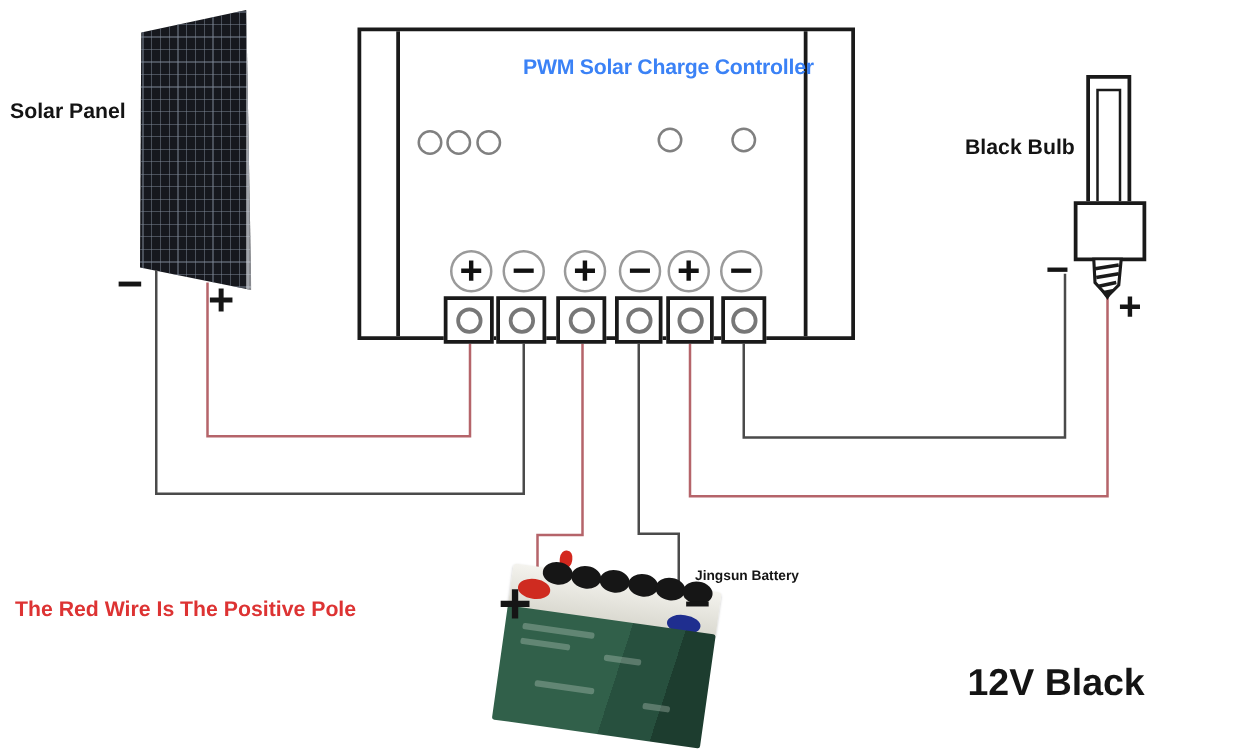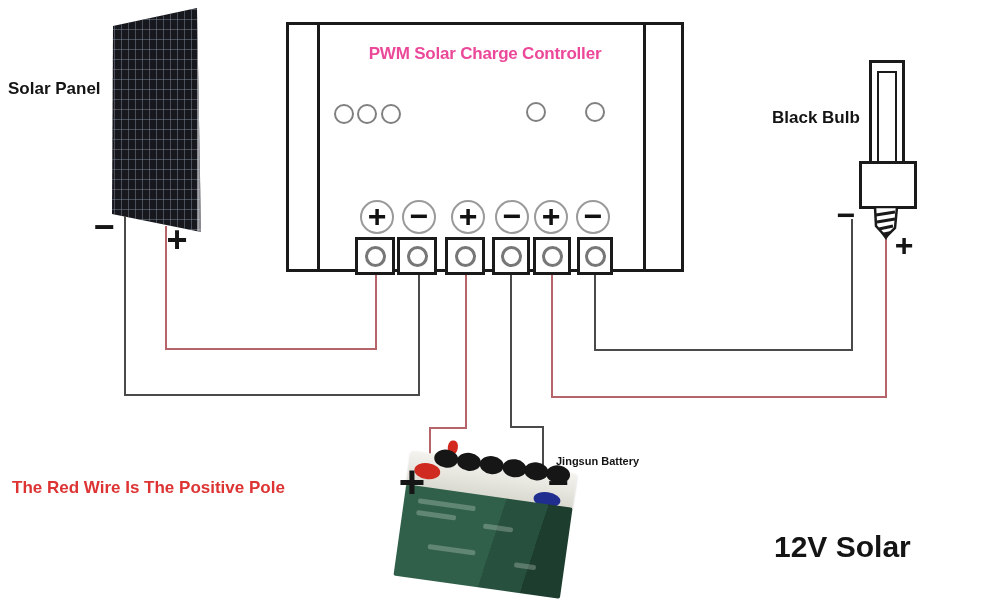--- a/index.html
+++ b/index.html
@@ -26,22 +26,22 @@
       repeating-linear-gradient(0deg,rgba(125,135,150,.5) 0 1px,transparent 1px 10px);
   }
 
   
   .controller{
     position:absolute;left:286px;top:22px;width:398px;height:250px;
     border:3px solid var(--outline);box-sizing:border-box;background:#fff;
   }
   .ctrl-vline{position:absolute;top:0;bottom:0;width:3px;background:var(--outline);}
   .ctrl-title{
-    position:absolute;left:30px;right:30px;top:19px;text-align:center;
-    font-size:17px;font-weight:bold;color:#ec4899;letter-spacing:-.2px;
+    position:absolute;left:30px;right:30px;top:19px;text-align:right;
+    font-size:17px;font-weight:bold;color:#3b82f6;letter-spacing:-.2px;
   }
   .led{position:absolute;width:20px;height:20px;border:2px solid #808080;border-radius:50%;box-sizing:border-box;background:#fff;}
   .tsym{
     position:absolute;top:175px;width:34px;height:34px;border:2px solid #9a9a9a;border-radius:50%;
     box-sizing:border-box;display:flex;align-items:center;justify-content:center;background:#fff;
     font-size:32px;font-weight:bold;color:#111;line-height:1;
   }
   .tsym span{margin-top:-3px;}
   .tblock{
     position:absolute;top:212px;height:38px;border:3px solid var(--outline);box-sizing:border-box;
@@ -91,21 +91,21 @@
 </head>
 <body>
 
 <div class="stage">
 
   <div class="lbl" style="left:8px;top:80px;font-size:17px">Solar Panel</div>
   <div class="lbl" style="left:772px;top:109px;font-size:17px">Black Bulb</div>
   <div class="lbl" style="left:556px;top:455px;font-size:11px">Jingsun Battery</div>
 
   <div class="lbl note-red" style="left:12px;top:479px;font-size:17px">The Red Wire Is The Positive Pole</div>
-  <div class="lbl system-label" style="left:774px;top:530px">12V Solar</div>
+  <div class="lbl system-label" style="left:774px;top:530px">12V Black</div>
 
   <div class="solar-panel"></div>
 
   <svg class="wires" width="1000" height="600" viewBox="0 0 1000 600">
     <polyline class="wire wire-black" points="125,216 125,395 419,395 419,274"></polyline>
     <polyline class="wire wire-red" points="166,226 166,349 376,349 376,274"></polyline>
     <polyline class="wire wire-red" points="466,274 466,428 430,428 430,484"></polyline>
     <polyline class="wire wire-black" points="511,274 511,427 543,427 543,498"></polyline>
     <polyline class="wire wire-red" points="552,274 552,397 886,397 886,238"></polyline>
     <polyline class="wire wire-black" points="595,274 595,350 852,350 852,219"></polyline>

